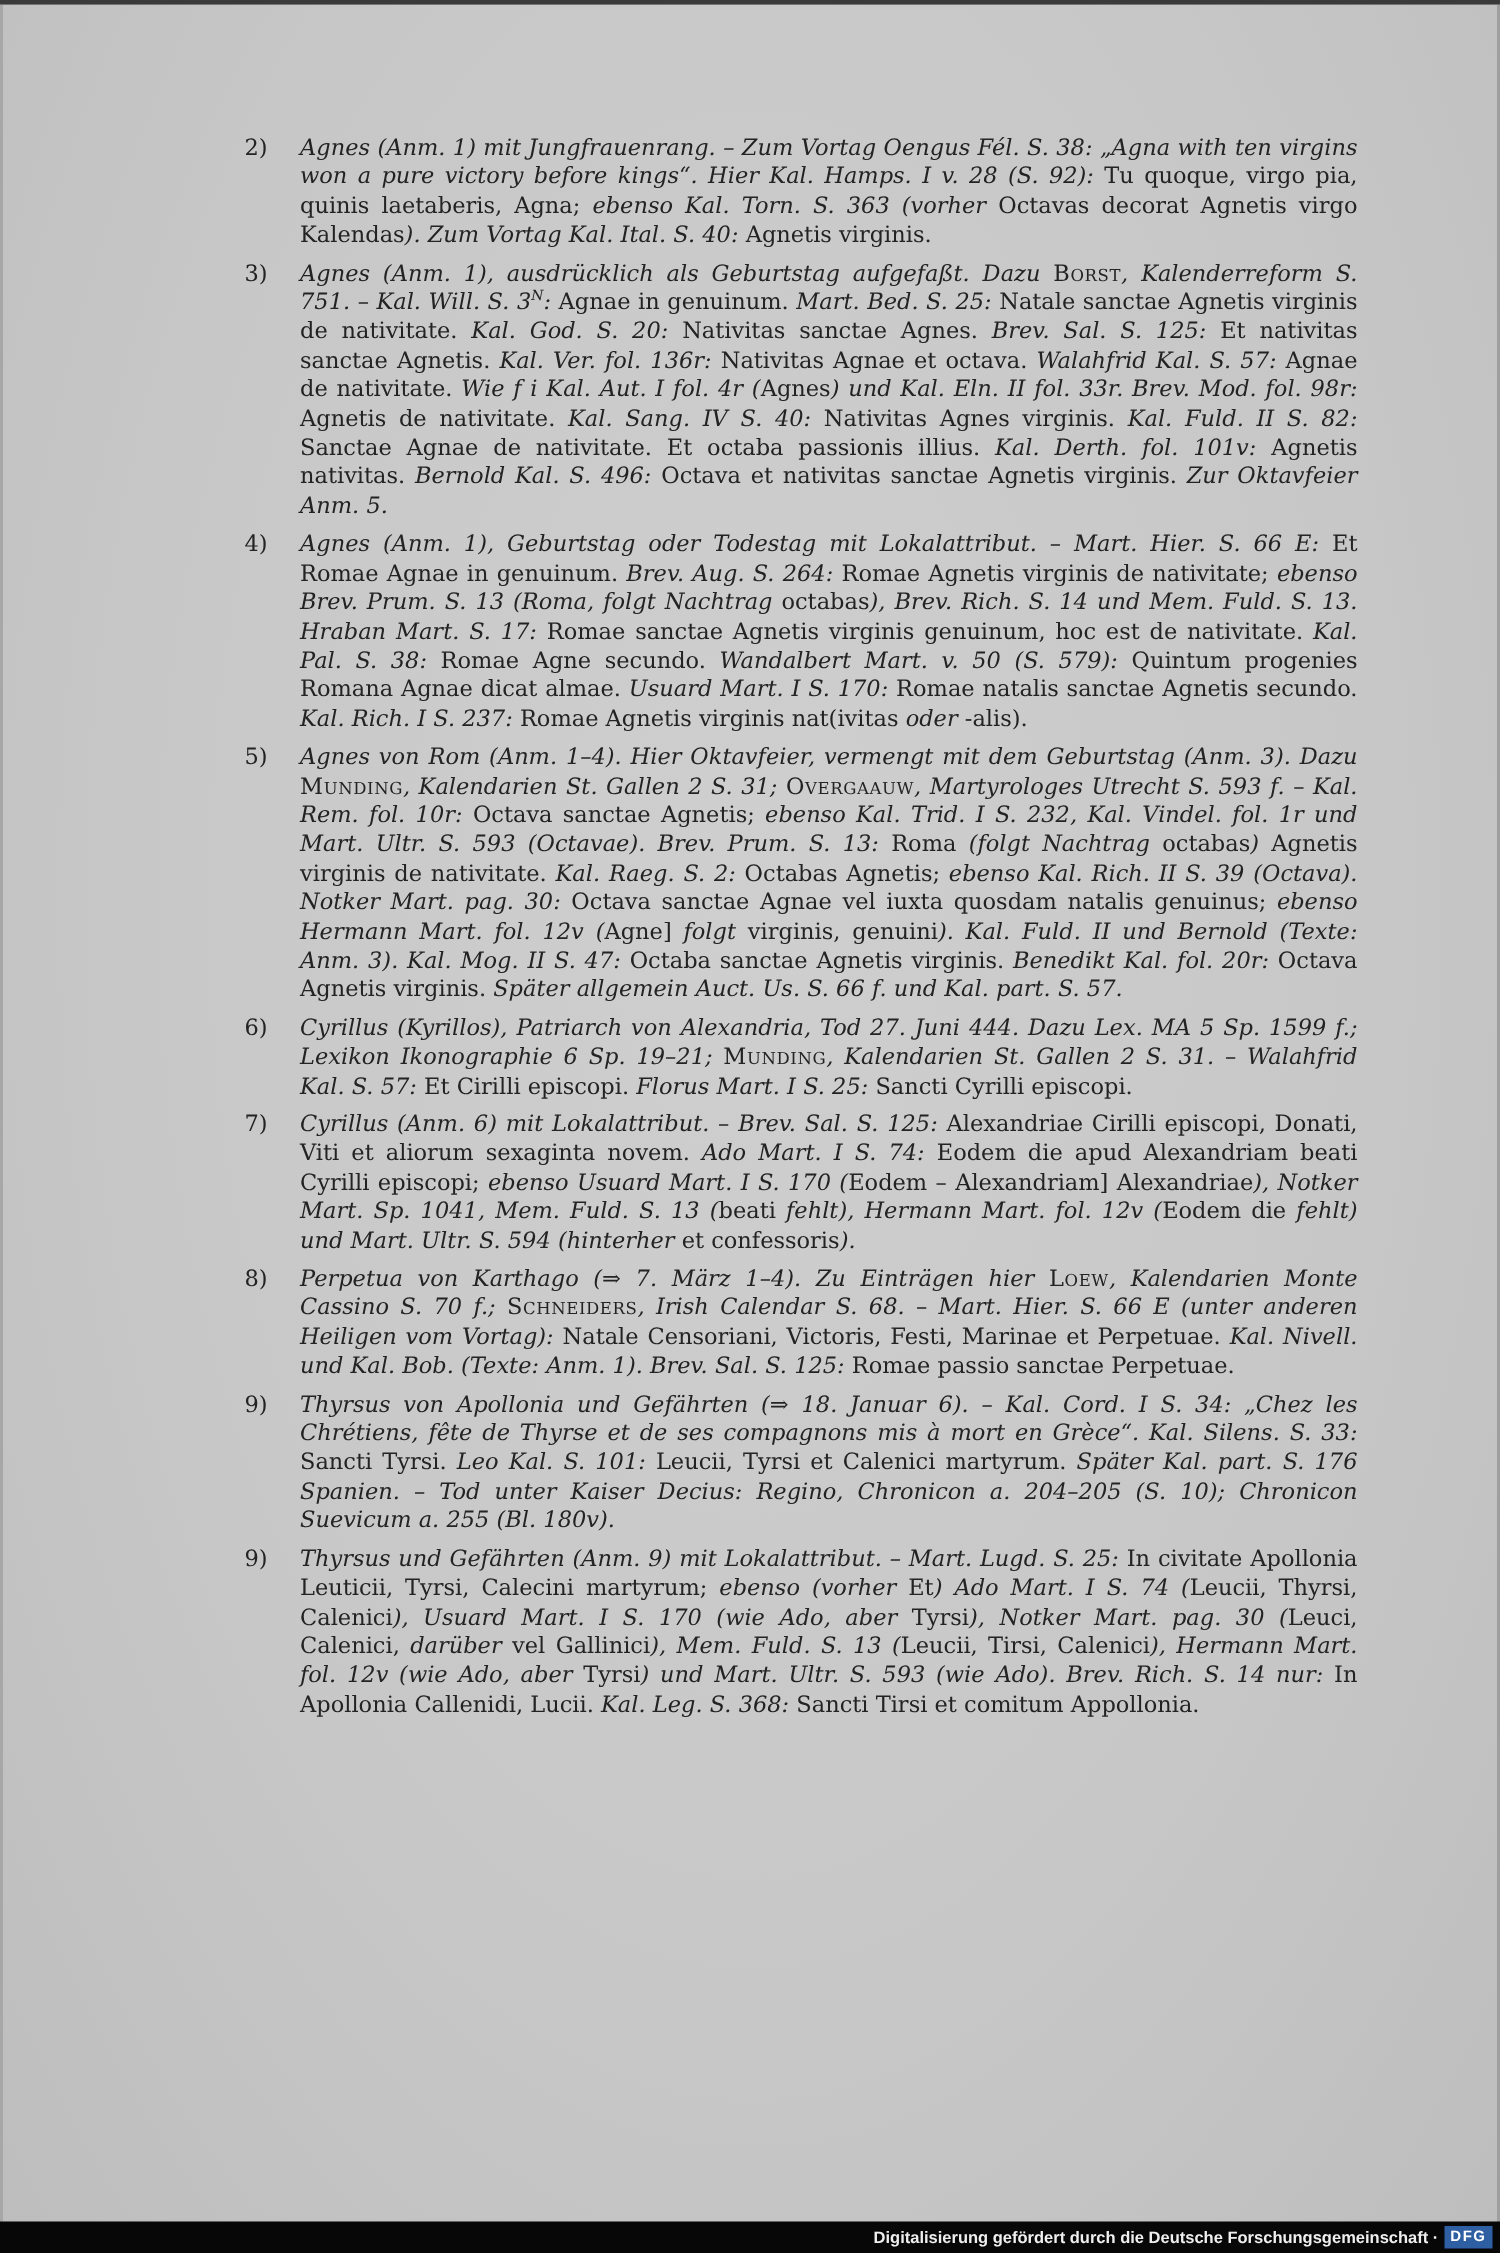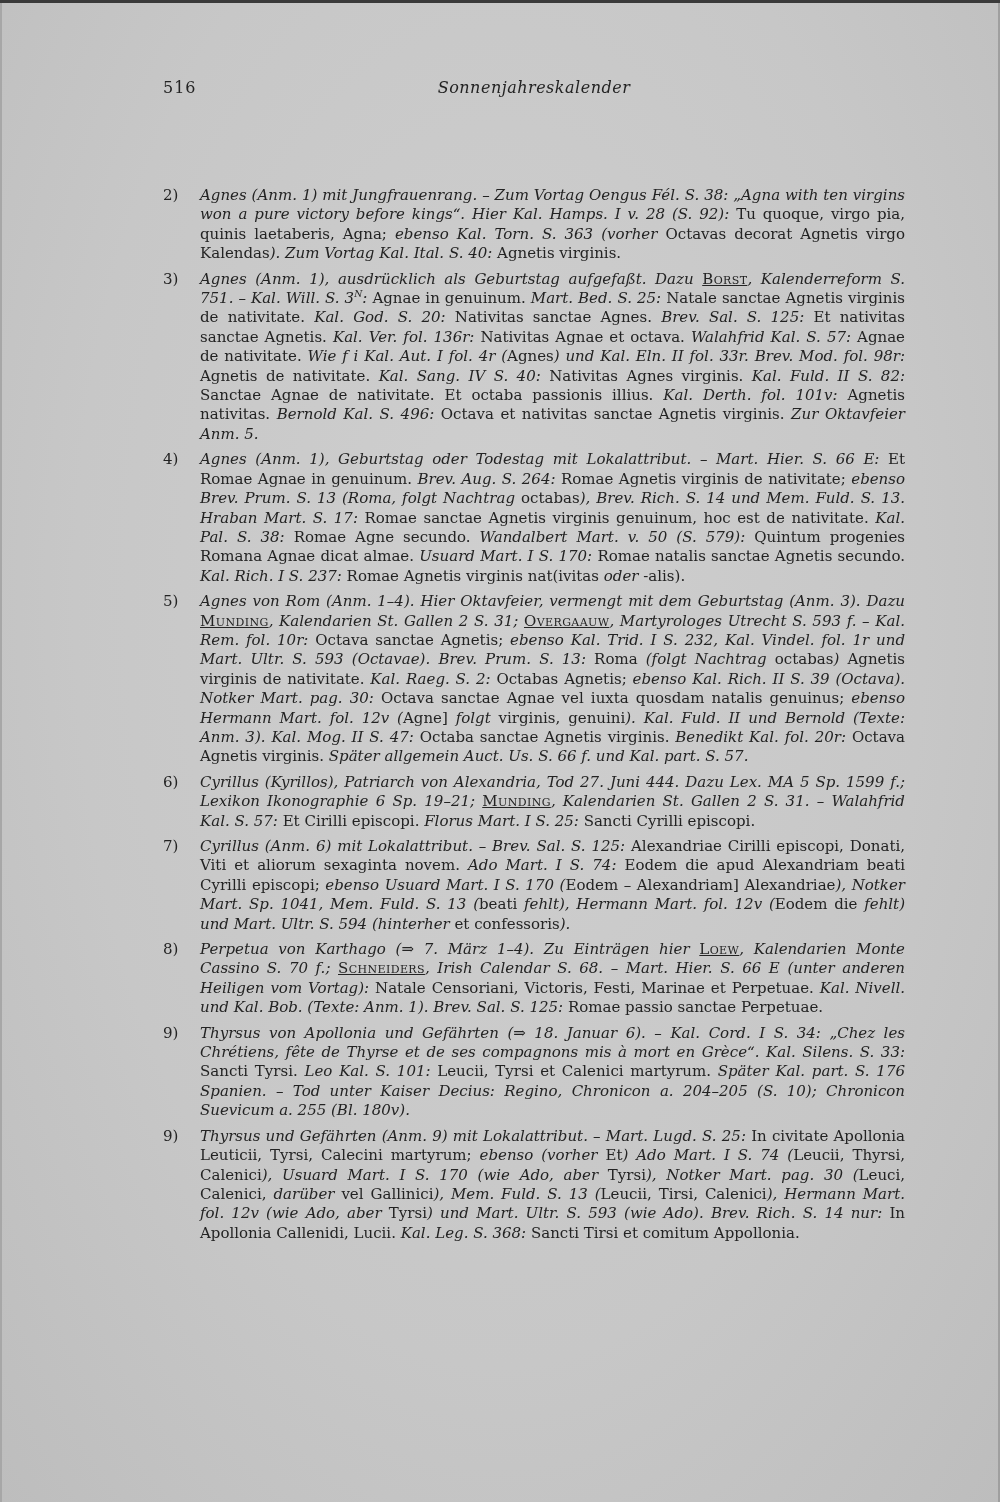--- a/index.html
+++ b/index.html
@@ -30,21 +30,21 @@
   .entries{
     margin:86px 95px 0 163px;
     font-size:15px;
     line-height:19.4px;
   }
   .entry{display:flex;margin-bottom:6px;}
   .entry-num{flex:0 0 37px;width:37px;font-style:normal;}
   .entry-body{flex:1;text-align:justify;}
   .seg-i{font-style:italic;}
   .seg-r{font-style:normal;}
-  .seg-sc{font-style:normal;font-variant:small-caps;letter-spacing:0.4px;text-decoration:underline;}
+  .seg-sc{font-style:normal;font-variant:small-caps;letter-spacing:0.4px;}
   .seg-sup{font-style:italic;vertical-align:super;font-size:0.62em;line-height:0;}
   .footer-bar{
     position:absolute;left:0;right:0;bottom:0;height:21px;
     background:#070707;
     color:#efefef;
     font-family:"Liberation Sans","DejaVu Sans",sans-serif;
     font-size:11px;font-weight:700;
     display:flex;align-items:center;justify-content:flex-end;
     padding-right:5px;
     gap:4px;
@@ -58,24 +58,20 @@
     padding:1px 4px;
     line-height:13px;
     letter-spacing:1px;
   }
 </style>
 </head>
 <body>
 
 <div class="page">
 
-  <div class="page-header">
-    <span class="pgnum">516</span>
-    <span class="ptitle">Sonnenjahreskalender</span>
-  </div>
 
   <div class="entries">
       <div class="entry">
         <span class="entry-num">2)</span>
         <div class="entry-body"><span class="seg-i">Agnes (Anm. 1) mit Jungfrauenrang. – Zum Vortag Oengus Fél. S. 38: „Agna with ten virgins won a pure victory before kings“. Hier Kal. Hamps. I v. 28 (S. 92): </span><span class="seg-r">Tu quoque, virgo pia, quinis laetaberis, Agna; </span><span class="seg-i">ebenso Kal. Torn. S. 363 (vorher </span><span class="seg-r">Octavas decorat Agnetis virgo Kalendas</span><span class="seg-i">). Zum Vortag Kal. Ital. S. 40: </span><span class="seg-r">Agnetis virginis.</span></div>
       </div>
       <div class="entry">
         <span class="entry-num">3)</span>
         <div class="entry-body"><span class="seg-i">Agnes (Anm. 1), ausdrücklich als Geburtstag aufgefaßt. Dazu </span><span class="seg-sc">Borst</span><span class="seg-i">, Kalenderreform S. 751. – Kal. Will. S. 3</span><span class="seg-sup">N</span><span class="seg-i">: </span><span class="seg-r">Agnae in genuinum. </span><span class="seg-i">Mart. Bed. S. 25: </span><span class="seg-r">Natale sanctae Agnetis virginis de nativitate. </span><span class="seg-i">Kal. God. S. 20: </span><span class="seg-r">Nativitas sanctae Agnes. </span><span class="seg-i">Brev. Sal. S. 125: </span><span class="seg-r">Et nativitas sanctae Agnetis. </span><span class="seg-i">Kal. Ver. fol. 136r: </span><span class="seg-r">Nativitas Agnae et octava. </span><span class="seg-i">Walahfrid Kal. S. 57: </span><span class="seg-r">Agnae de nativitate. </span><span class="seg-i">Wie f i Kal. Aut. I fol. 4r (</span><span class="seg-r">Agnes</span><span class="seg-i">) und Kal. Eln. II fol. 33r. Brev. Mod. fol. 98r: </span><span class="seg-r">Agnetis de nativitate. </span><span class="seg-i">Kal. Sang. IV S. 40: </span><span class="seg-r">Nativitas Agnes virginis. </span><span class="seg-i">Kal. Fuld. II S. 82: </span><span class="seg-r">Sanctae Agnae de nativitate. Et octaba passionis illius. </span><span class="seg-i">Kal. Derth. fol. 101v: </span><span class="seg-r">Agnetis nativitas. </span><span class="seg-i">Bernold Kal. S. 496: </span><span class="seg-r">Octava et nativitas sanctae Agnetis virginis. </span><span class="seg-i">Zur Oktavfeier Anm. 5.</span></div>
       </div>
@@ -102,14 +98,18 @@
       <div class="entry">
         <span class="entry-num">9)</span>
         <div class="entry-body"><span class="seg-i">Thyrsus von Apollonia und Gefährten (⇒ 18. Januar 6). – Kal. Cord. I S. 34: „Chez les Chrétiens, fête de Thyrse et de ses compagnons mis à mort en Grèce“. Kal. Silens. S. 33: </span><span class="seg-r">Sancti Tyrsi. </span><span class="seg-i">Leo Kal. S. 101: </span><span class="seg-r">Leucii, Tyrsi et Calenici martyrum. </span><span class="seg-i">Später Kal. part. S. 176 Spanien. – Tod unter Kaiser Decius: Regino, Chronicon a. 204–205 (S. 10); Chronicon Suevicum a. 255 (Bl. 180v).</span></div>
       </div>
       <div class="entry">
         <span class="entry-num">9)</span>
         <div class="entry-body"><span class="seg-i">Thyrsus und Gefährten (Anm. 9) mit Lokalattribut. – Mart. Lugd. S. 25: </span><span class="seg-r">In civitate Apollonia Leuticii, Tyrsi, Calecini martyrum; </span><span class="seg-i">ebenso (vorher </span><span class="seg-r">Et</span><span class="seg-i">) Ado Mart. I S. 74 (</span><span class="seg-r">Leucii, Thyrsi, Calenici</span><span class="seg-i">), Usuard Mart. I S. 170 (wie Ado, aber </span><span class="seg-r">Tyrsi</span><span class="seg-i">), Notker Mart. pag. 30 (</span><span class="seg-r">Leuci, Calenici, </span><span class="seg-i">darüber </span><span class="seg-r">vel Gallinici</span><span class="seg-i">), Mem. Fuld. S. 13 (</span><span class="seg-r">Leucii, Tirsi, Calenici</span><span class="seg-i">), Hermann Mart. fol. 12v (wie Ado, aber </span><span class="seg-r">Tyrsi</span><span class="seg-i">) und Mart. Ultr. S. 593 (wie Ado). Brev. Rich. S. 14 nur: </span><span class="seg-r">In Apollonia Callenidi, Lucii. </span><span class="seg-i">Kal. Leg. S. 368: </span><span class="seg-r">Sancti Tirsi et comitum Appollonia.</span></div>
       </div>
     </div>
 
+  <div class="footer-bar">
+    <span>Digitalisierung gefördert durch die Deutsche Forschungsgemeinschaft ·</span>
+    <span class="dfg-logo">DFG</span>
+  </div>
 
 </div>
 
 </body></html>

